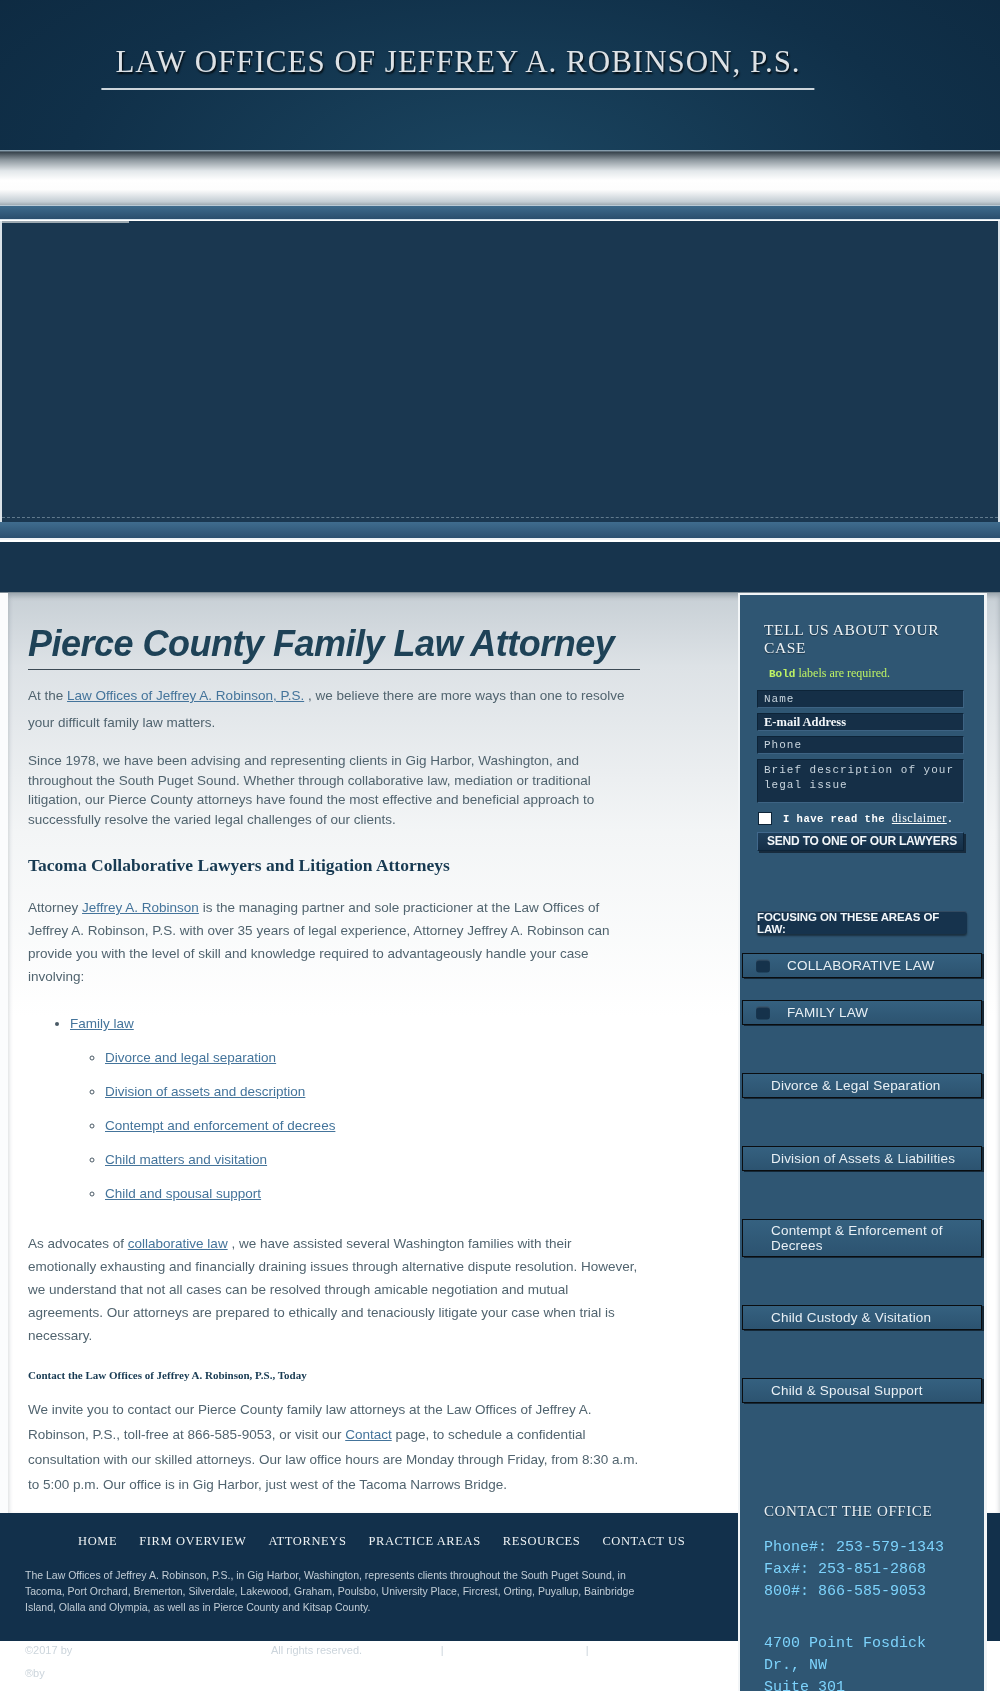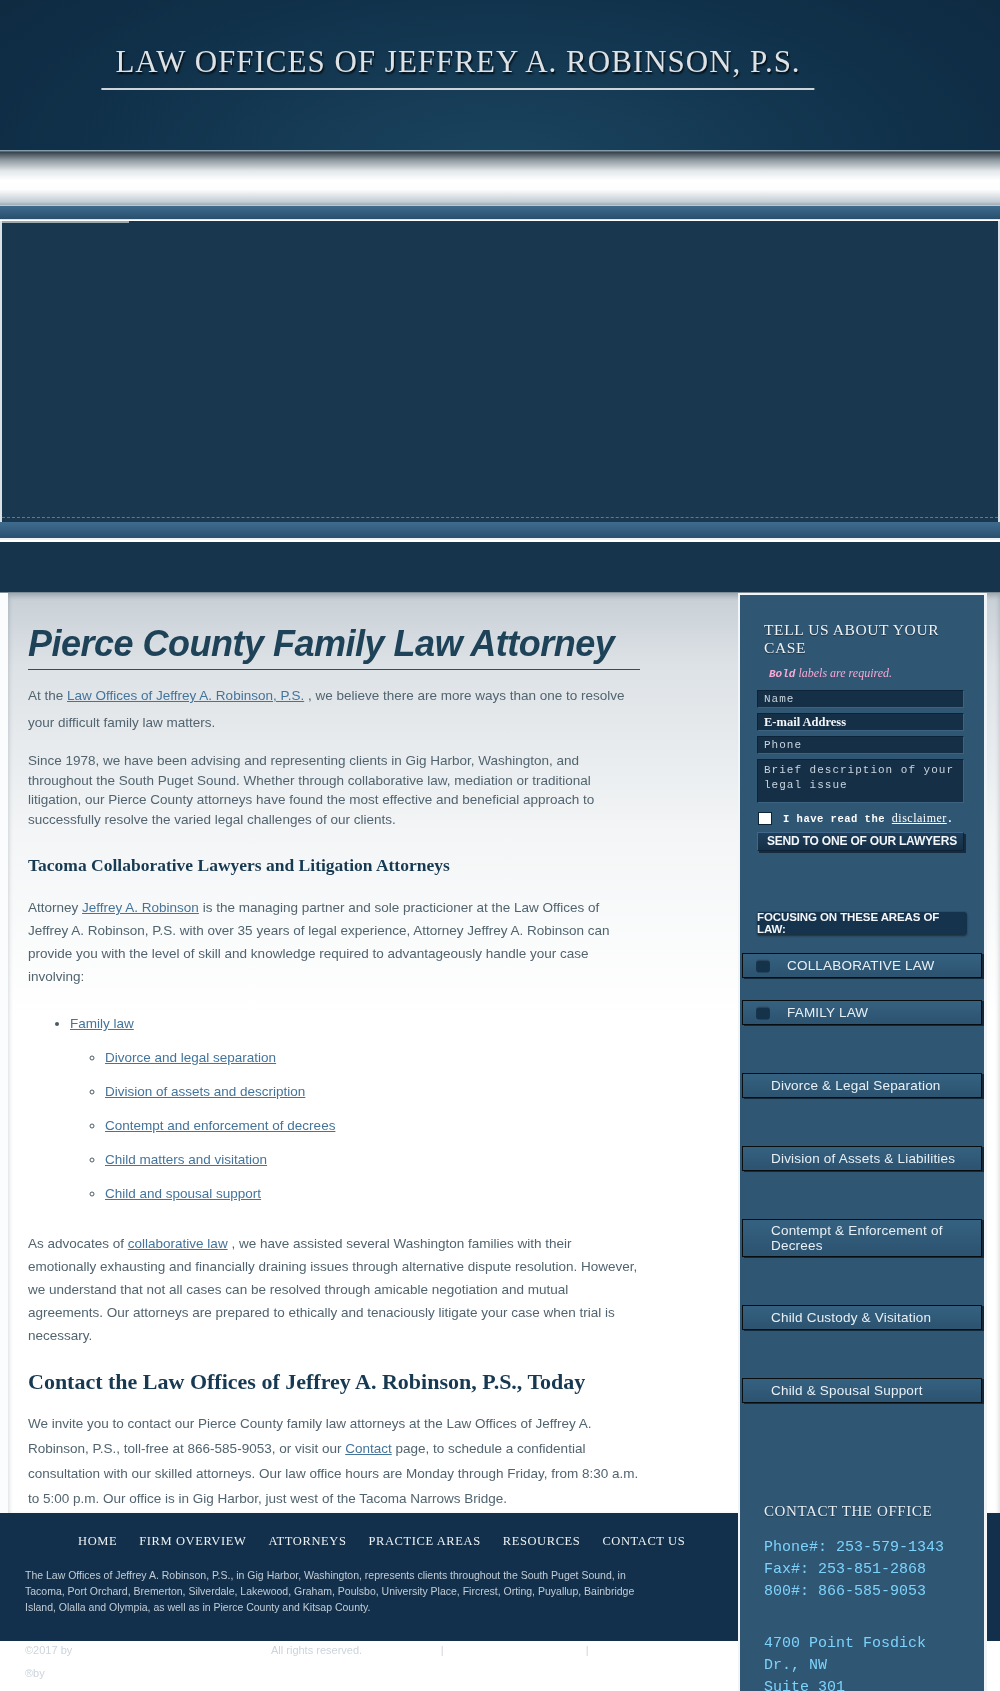--- a/index.html
+++ b/index.html
@@ -44,31 +44,31 @@
   .p-intro{margin:12px 0 0 0;line-height:27px;}
   .p-since{margin:15px 0 0 0;line-height:19.5px;}
   h2.sub-head{margin:26px 0 0 0;font-family:"Liberation Serif",serif;font-weight:bold;
     font-size:17.5px;color:#173a52;}
   .p-attorney{margin:20px 0 0 0;line-height:23px;}
   ul.pa-list{margin:26px 0 0 0;padding:0 0 0 42px;list-style:disc;}
   ul.pa-list ul{margin:14px 0 0 0;padding:0 0 0 35px;list-style:circle;}
   ul.pa-list li{margin:0 0 14px 0;line-height:20px;color:#4a5a66;}
   .p-advocates{margin:28px 0 0 0;line-height:23px;}
   h2.contact-head{margin:22px 0 4px 0;font-family:"Liberation Serif",serif;font-weight:bold;
-    font-size:22px;color:#173a52;}
+    font-size:11px;color:#173a52;}
   .p-invite{margin:16px 0 0 0;line-height:25px;}
 
   
   .sidebar{position:absolute;left:738px;top:593px;width:249px;height:1098px;z-index:10;
     background:#2f5673;border-left:2px solid #f2f5f7;border-right:3px solid #f2f5f7;
     border-top:2px solid #f2f5f7;color:#fff;}
   .form-wrap{padding:26px 20px 0 17px;}
   .form-title{font-family:"Liberation Serif",serif;font-size:15.5px;color:#eef3f6;
     letter-spacing:.6px;text-shadow:0 1px 1px rgba(0,0,0,.45);margin:0 0 9px 7px;}
-  .required-note{font-family:"Liberation Serif",serif;font-size:12px;color:#f9a8d4;margin:0 0 9px 12px;font-style:italic;}
+  .required-note{font-family:"Liberation Serif",serif;font-size:12px;color:#bef264;margin:0 0 9px 12px;}
   .required-note .bold-word{font-family:"Liberation Mono","DejaVu Sans Mono",monospace;
     font-weight:bold;font-size:11px;}
   .fld{display:block;width:100%;height:18px;margin:0 0 5px 0;background:#152f47;
     border:1px solid #0d2438;border-bottom-color:#3d6383;border-right-color:#3d6383;
     color:#c9d5de;font-family:"Liberation Mono","DejaVu Sans Mono",monospace;
     font-size:11px;letter-spacing:1px;padding:1px 6px;}
   .fld.email{font-family:"Liberation Serif",serif;font-weight:bold;font-size:12.5px;
     letter-spacing:0;color:#f2f6f9;}
   textarea.fld{height:44px;resize:none;line-height:15px;padding-top:3px;}
   .disc-row{display:flex;align-items:center;margin:8px 0 6px 0;}

